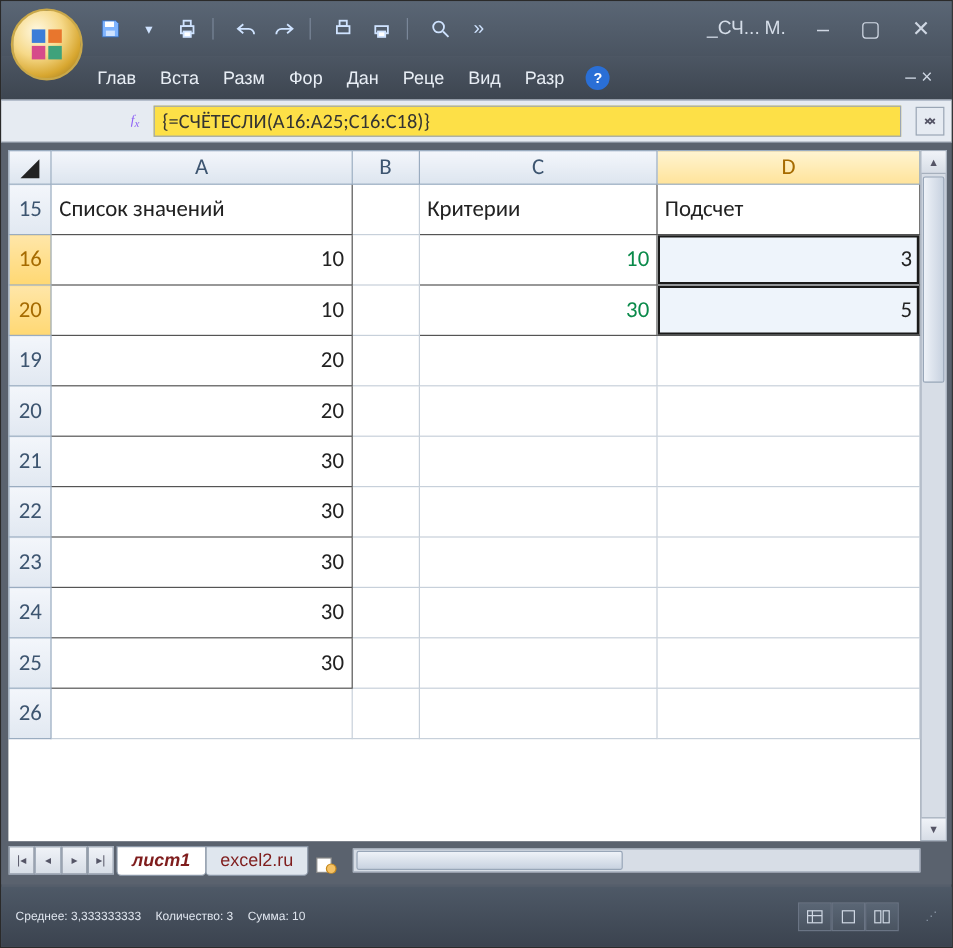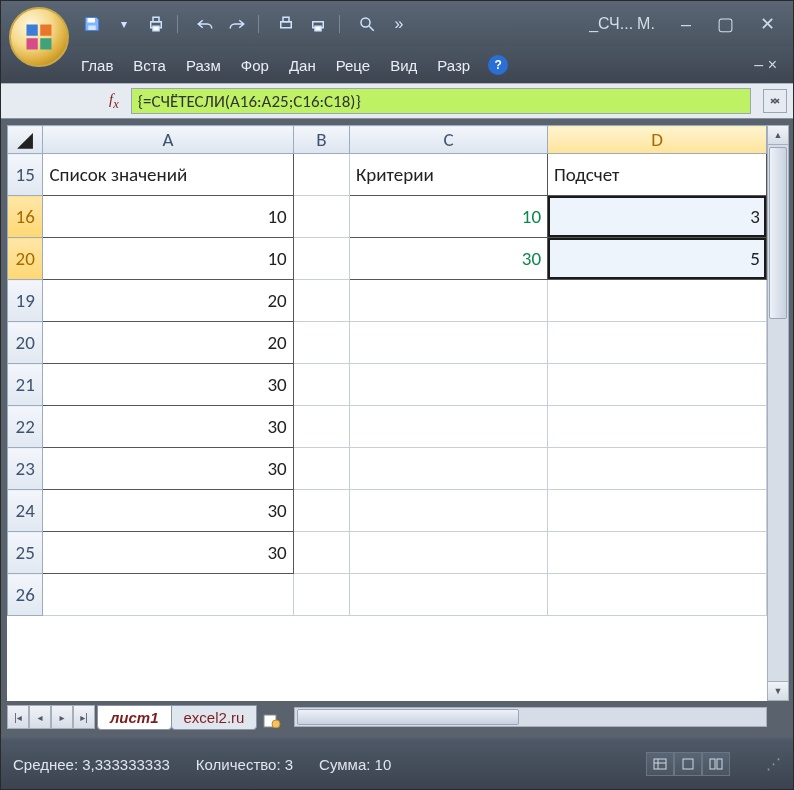--- a/index.html
+++ b/index.html
@@ -10,23 +10,23 @@
 .qat{margin-left:72px;display:flex;align-items:center;gap:10px}
 .qat .ico{width:22px;height:22px;display:flex;align-items:center;justify-content:center;color:#cfe3ff}
 .qat .sep{width:6px;height:18px;border-left:1px solid #7a8799}
 .titlebar .doc{color:#d5dde8;font-size:16px;margin-left:auto;margin-right:10px;display:flex;align-items:center;gap:4px}
 .titlebar .winbtn{color:#cfd7e3;font-size:18px;padding:0 10px}
 .ribbontabs{height:36px;background:linear-gradient(#4c5663,#3d4550);display:flex;align-items:center;padding-left:72px;gap:4px}
 .ribbontabs .tab{color:#e8eef5;font-size:15px;padding:6px 8px;cursor:pointer}
 .ribbontabs .help{margin-left:6px;width:20px;height:20px;border-radius:50%;background:#2a6fd6;color:#fff;display:flex;align-items:center;justify-content:center;font-weight:bold}
 .ribbontabs .min{margin-left:auto;margin-right:10px;color:#cfd7e3;font-size:16px;padding:4px 6px}
 .formulabar{height:34px;background:#e6ebf2;border-top:1px solid #aab4c2;border-bottom:1px solid #8792a0;display:flex;align-items:center;padding:0 6px;gap:8px}
-.formulabar .fx{font-style:italic;font-family:'Times New Roman',serif;color:#7f1d1d;font-size:15px;padding:0 4px}
+.formulabar .fx{font-style:italic;font-family:'Times New Roman',serif;color:#8b5cf6;font-size:11px;padding:0 4px}
 .formulabar .nb{width:90px}
-.formulabar .input{flex:1;background:#bef264;border:1px solid #9aa6b5;height:24px;display:flex;align-items:center;padding:0 6px;font-size:17px;color:#333;font-family:Calibri,Arial,sans-serif}
+.formulabar .input{flex:1;background:#fde047;border:1px solid #9aa6b5;height:24px;display:flex;align-items:center;padding:0 6px;font-size:17px;color:#333;font-family:Calibri,Arial,sans-serif}
 .formulabar .expand{width:22px;height:22px;border:1px solid #9aa6b5;background:#e6ebf2;display:flex;align-items:center;justify-content:center;margin-left:4px}
 .sheetwrap{position:absolute;top:118px;left:0;right:0;bottom:52px;background:#5a626e;padding:2px;box-sizing:border-box}
 .sheet{position:absolute;top:6px;left:6px;right:26px;bottom:36px;background:#fff}
 .grid{border-collapse:collapse;width:100%;table-layout:fixed}
 .grid td,.grid th{border:1px solid #c7d0da;height:42px;font-size:19px;font-family:Calibri,Arial,sans-serif;color:#222;box-sizing:border-box}
 .grid .corner{width:34px;background:linear-gradient(#f3f6fb,#dde5ef);border-color:#9aacc0}
 .grid .colh{background:linear-gradient(#f3f6fb,#dde5ef);text-align:center;font-weight:normal;color:#3d5570;height:28px;border-color:#9aacc0}
 .grid .colh.active{background:linear-gradient(#fff4d0,#ffe39a);color:#a66b00}
 .grid .rowh{width:34px;background:linear-gradient(#f3f6fb,#e1e8f1);text-align:center;color:#3d5570;border-color:#9aacc0}
 .grid .rowh.active{background:linear-gradient(#ffe6a8,#ffd873);color:#a66b00}
@@ -46,21 +46,21 @@
 .vscroll .thumb{position:absolute;left:1px;right:1px;top:2px;height:170px;background:linear-gradient(90deg,#eef2f8,#c8d2e0);border:1px solid #98a6b8;border-radius:2px}
 .hscroll{position:absolute;left:6px;right:26px;bottom:6px;height:28px;display:flex;align-items:center}
 .hscroll .nav{display:flex}
 .hscroll .nav .b{width:20px;height:22px;background:linear-gradient(#f0f3f8,#d7dde6);border:1px solid #a6b0bd;display:flex;align-items:center;justify-content:center;font-size:10px;color:#556}
 .hscroll .tabs{display:flex;align-items:flex-end;margin-left:2px}
 .hscroll .tabs .st{padding:3px 12px;font-size:15px;border:1px solid #8a96a6;background:#dfe6ee;color:#7f1d1d;position:relative;border-radius:0 0 4px 4px;margin-right:-1px}
 .hscroll .tabs .st.active{background:#fff;font-weight:bold;font-style:italic;z-index:2}
 .hscroll .tabs .newtab{width:24px;height:18px;margin-left:4px;display:flex;align-items:center;justify-content:center}
 .hscroll .track{flex:1;height:18px;background:#d7dde6;border:1px solid #a6b0bd;margin-left:10px;position:relative}
 .hscroll .thumb{position:absolute;top:1px;bottom:1px;left:2px;width:220px;background:linear-gradient(#eef2f8,#c8d2e0);border:1px solid #98a6b8;border-radius:2px}
-.statusbar{position:absolute;left:0;right:0;bottom:0;height:50px;background:linear-gradient(#4e5967,#3b434f);display:flex;align-items:center;color:#dfe5ee;font-size:15px;padding:0 12px;gap:26px}
+.statusbar{position:absolute;left:0;right:0;bottom:0;height:50px;background:linear-gradient(#4e5967,#3b434f);display:flex;align-items:center;color:#dfe5ee;font-size:10px;padding:0 12px;gap:12px}
 .statusbar .sp{flex:1}
 .statusbar .viewbtns{display:flex;gap:0}
 .statusbar .viewbtns .vb{width:26px;height:22px;border:1px solid #6a7484;background:linear-gradient(#5a6675,#4a5461);display:flex;align-items:center;justify-content:center}
 .statusbar .grip{margin-left:10px;color:#8a96a6}
 </style>
 </head>
 <body>
 
 <div class="window">
 

